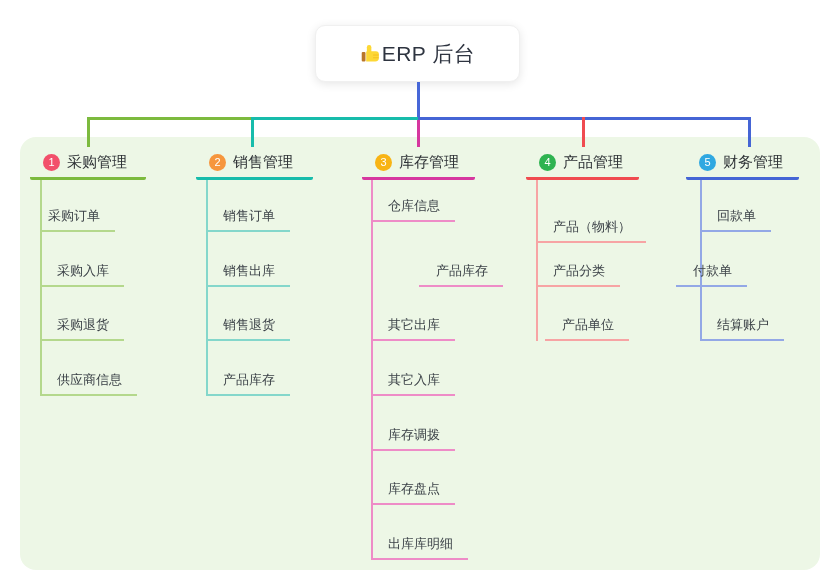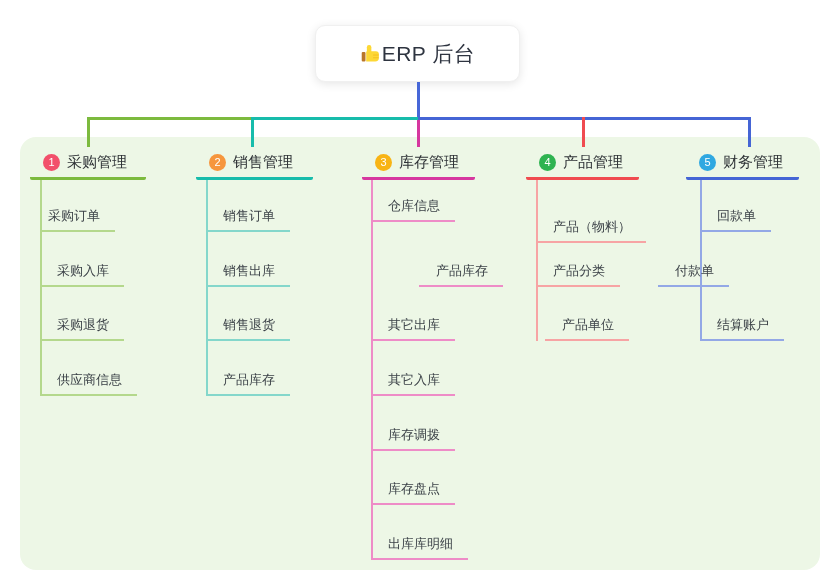--- a/index.html
+++ b/index.html
@@ -140,17 +140,17 @@
     <div class="item" style="left:536px;top:315px;margin-left:9px;">产品单位</div>
   </div>
 
   <div class="br5">
     <div class="blabel" style="left:686px;width:100px;">
       <span class="badge">5</span>
       <span class="btext">财务管理</span>
     </div>
     <div class="vline" style="left:700px;top:180px;height:161px;"></div>
     <div class="item" style="left:700px;top:206px;">回款单</div>
-    <div class="item" style="left:658px;top:261px;">付款单</div>
+    <div class="item" style="left:676px;top:261px;">付款单</div>
     <div class="item" style="left:700px;top:315px;">结算账户</div>
   </div>
 
 </div>
 
 </body></html>

